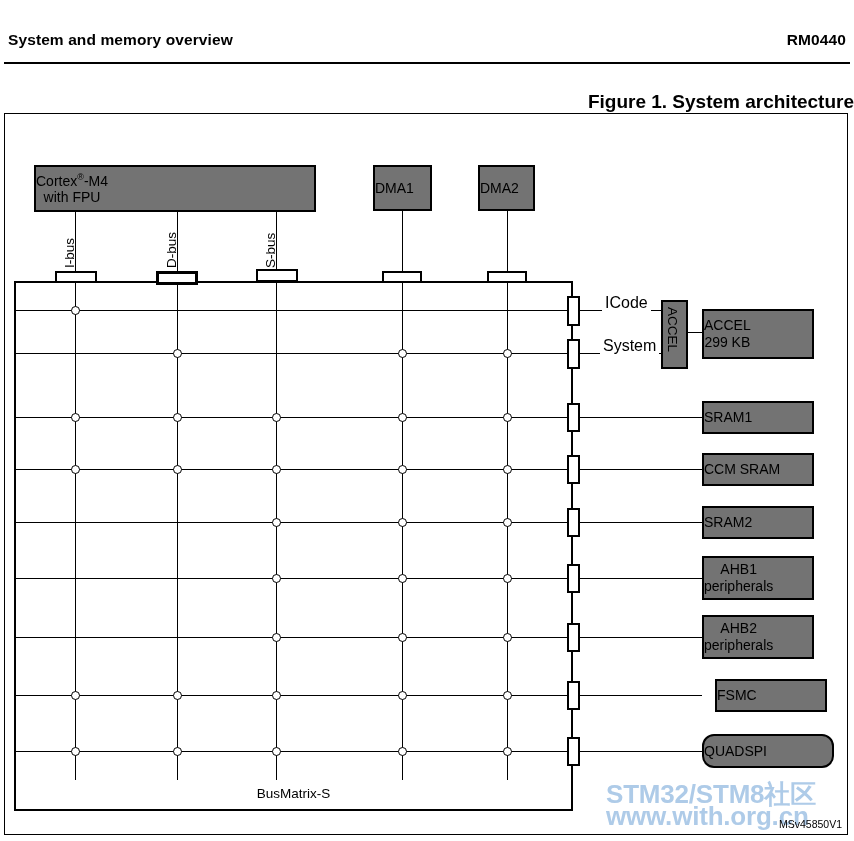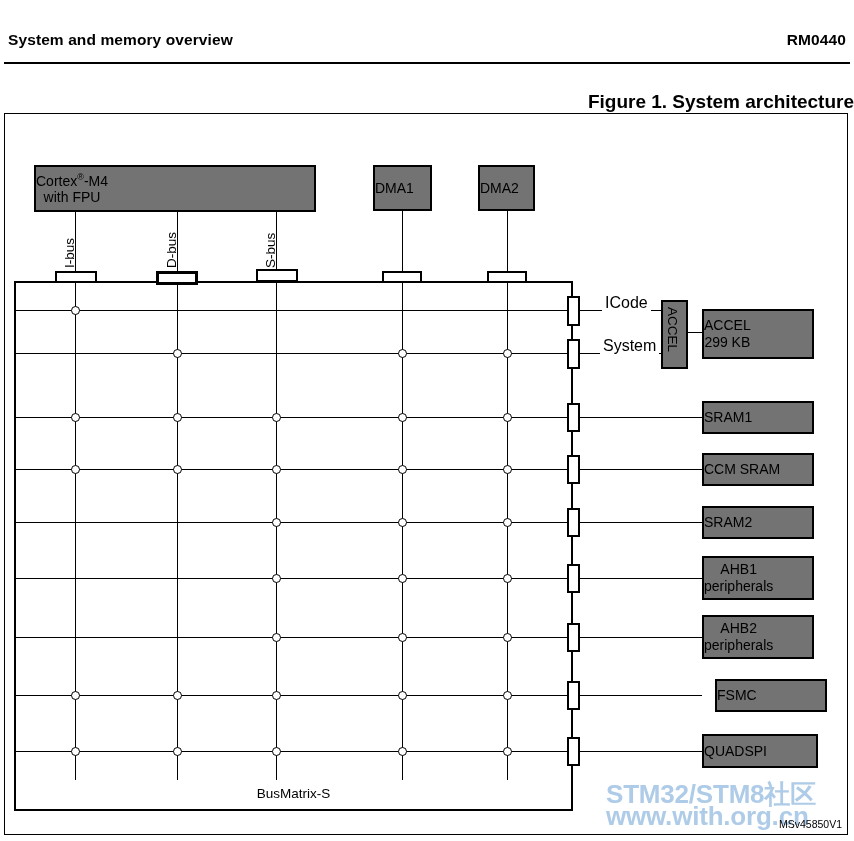--- a/index.html
+++ b/index.html
@@ -363,21 +363,21 @@
     <div>
       <span>AHB2</span><br>
       <span>peripherals</span>
     </div>
   </div>
 
   <div class="box" style="left:702px; top:679px; width:112px; height:33px;margin-left:13px;">
     <span>FSMC</span>
   </div>
 
-  <div class="box" style="left:702px; top:734px; width:116px; height:34px;">
+  <div class="box" style="left:702px; top:734px; width:132px; height:34px;border-radius:12px;">
     <span>QUADSPI</span>
   </div>
 
   <div class="watermark wm1">STM32/STM8社区</div>
   <div class="watermark wm2">www.with.org.cn</div>
 
   <div class="figid">MSv45850V1</div>
 
 </div>
 

